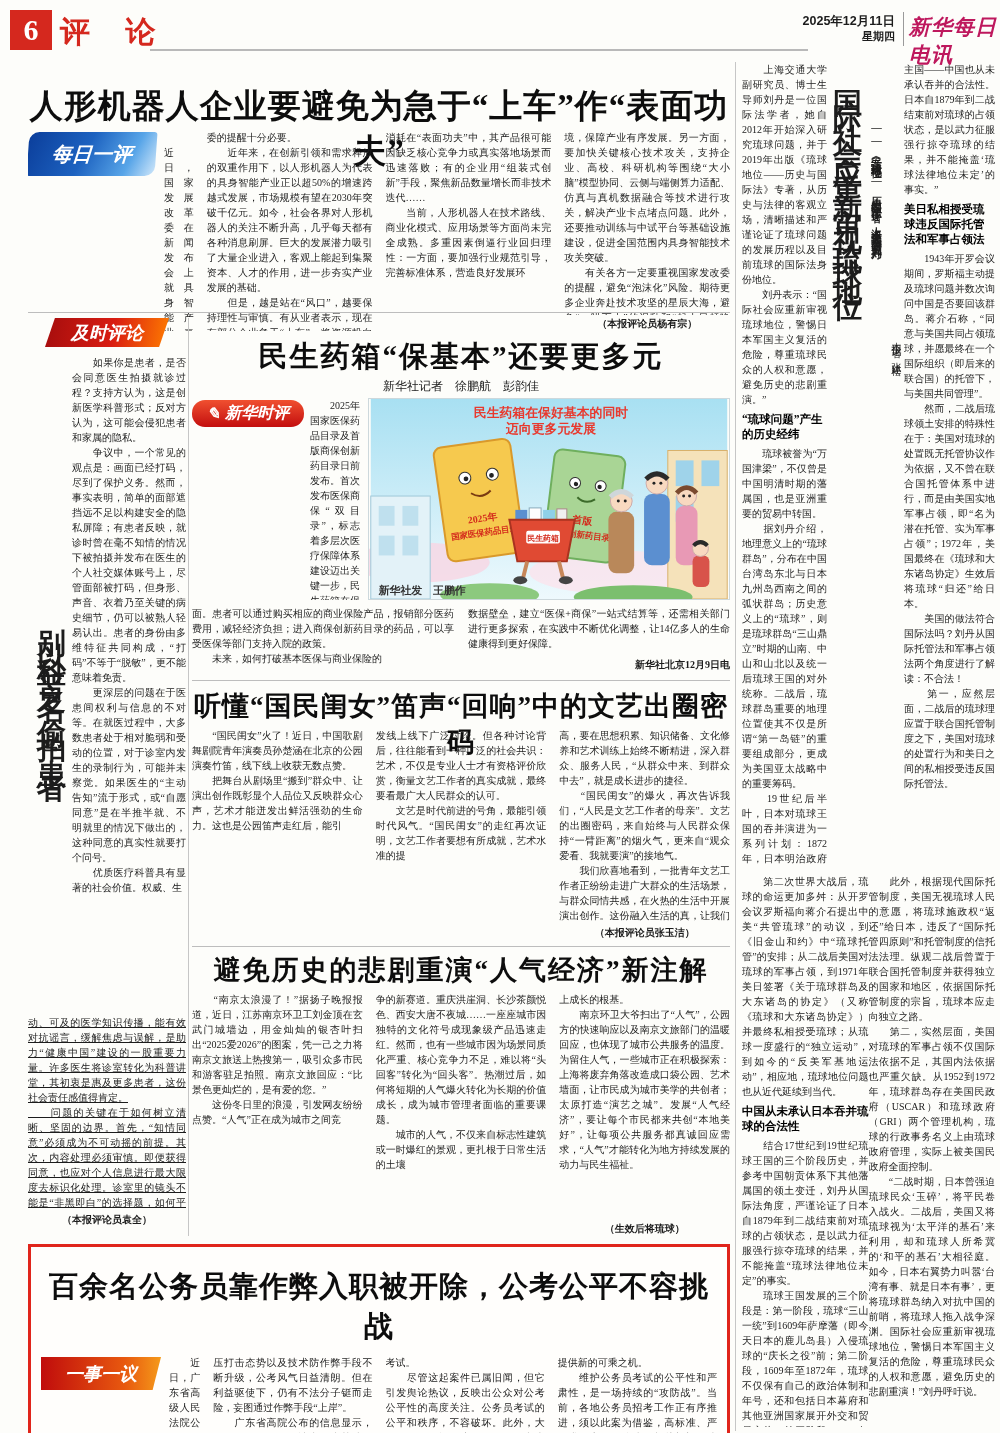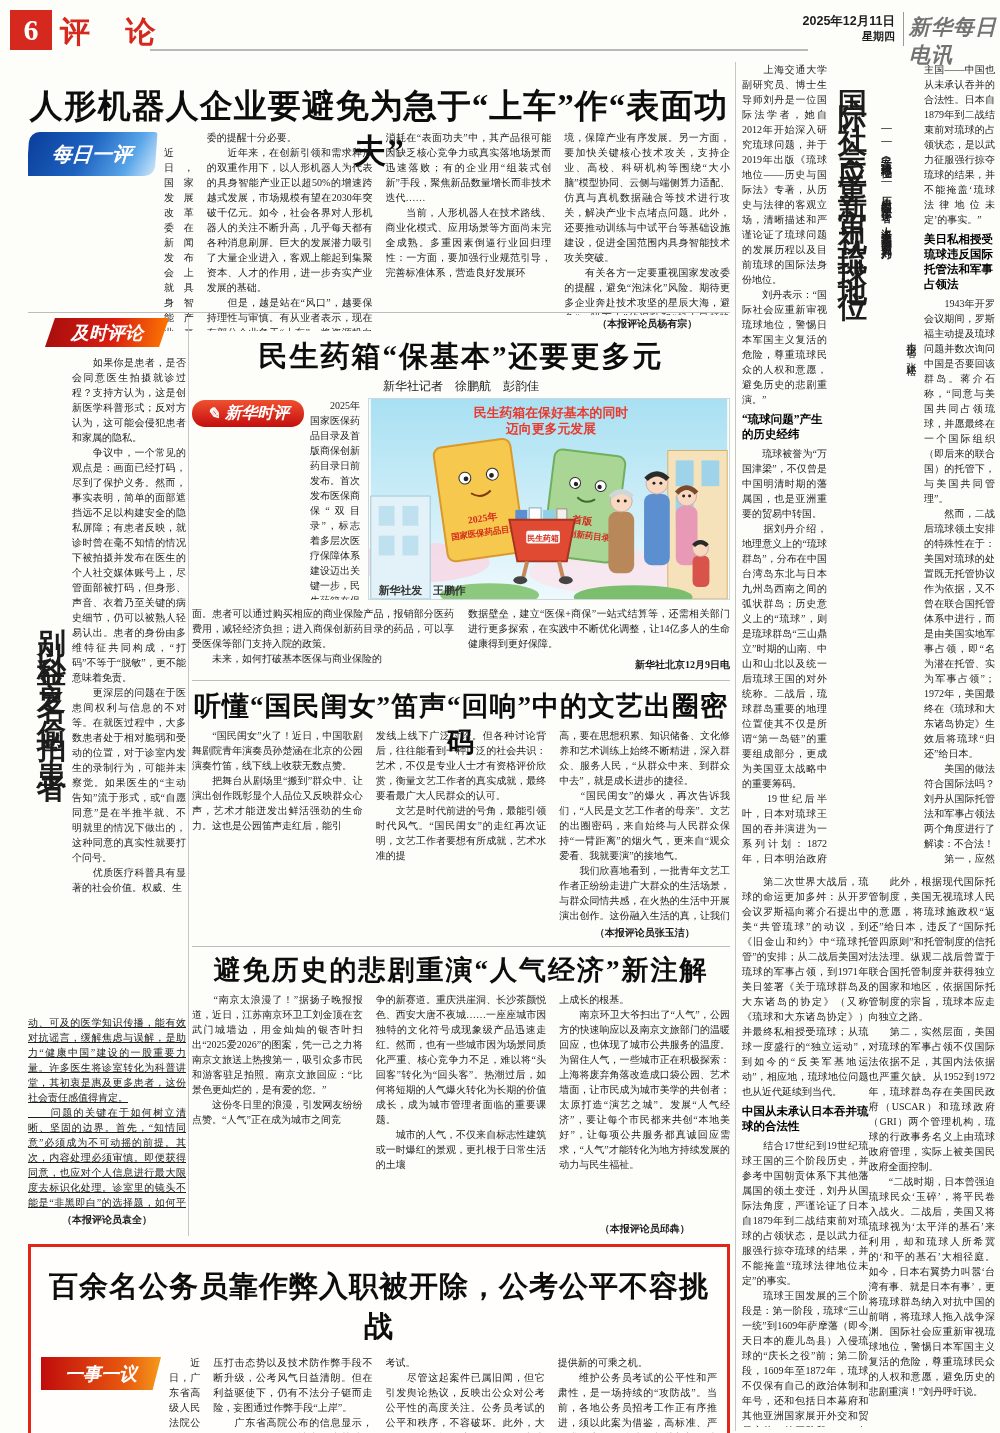--- a/index.html
+++ b/index.html
@@ -10,21 +10,21 @@
   .pageno { position:absolute; left:10px; top:10px; width:42px; height:40px; background:#d5281e; color:#fff;
             font:bold 30px/40px "Liberation Serif", serif; text-align:center; }
   .section-title { position:absolute; left:60px; top:12px; color:#d5281e; font-weight:900; font-size:30px;
             letter-spacing:14px; font-family:"Liberation Serif", serif; }
   .head-rule { position:absolute; left:150px; top:49px; width:658px; height:2px; background:#b9b9b9; }
   .dateblock { position:absolute; left:770px; top:13px; width:125px; text-align:right; line-height:1.3;
             font-family:"Liberation Sans", sans-serif; }
   .dateblock .d1 { font-weight:bold; font-size:12.5px; }
   .dateblock .d2 { font-size:11px; font-weight:bold; }
   .mast-div { position:absolute; left:903px; top:12px; width:1px; height:34px; background:#9a9a9a; }
-  .masthead { position:absolute; left:909px; top:13px; color:#737373; font-weight:900; font-style:italic;
+  .masthead { position:absolute; left:909px; top:13px; color:#be185d; font-weight:900; font-style:italic;
             font-size:21px; letter-spacing:1px; font-family:"Liberation Serif", serif; }
 
   
   .btext { font-size:10px; line-height:15px; text-align:justify; white-space:pre-line; overflow:hidden; }
   .byline { text-align:center; font-weight:bold; font-size:10px; margin-top:2px; }
   .dateline { text-align:right; font-weight:bold; font-size:10px; }
   .hl { font-weight:900; text-align:center; color:#0d0d0d; font-family:"Liberation Serif", serif; }
   .hrule { position:absolute; background:#bdbdbd; }
   .subh { font-weight:bold; font-size:11.5px; line-height:15px; margin:5px 0 4px; color:#000; }
 
@@ -79,21 +79,21 @@
 
   
   .a6 { position:absolute; left:28px; top:1244px; width:702px; height:232px; border:3px solid #e0251b;
         padding:18px 10px 5px; background:#fffefc; }
   .a6-hl { font-size:29px; letter-spacing:1px; margin-top:2px; }
   .a6-cols { display:flex; gap:13px; height:124px; margin-top:8px; }
   .flo-yishi { float:left; width:120px; height:33px; margin:2px 8px 4px 0; }
 
   
   .a7 { position:absolute; left:742px; top:62px; width:253px; height:1369px; }
-  .a7-upper { display:flex; height:804px; gap:5px; }
+  .a7-upper { display:flex; height:804px; }
   .a7-lcol { width:85px; flex:none; overflow:hidden; }
   .a7-hstrip { width:42px; flex:none; display:flex; justify-content:center; }
   .a7-vhl { writing-mode:vertical-rl; text-orientation:upright; font-weight:900; font-size:29px;
             letter-spacing:17px; font-family:"Liberation Serif", serif; margin-top:4px; }
   .a7-sstrip { width:20px; flex:none; }
   .a7-vsub { writing-mode:vertical-rl; text-orientation:upright; font-weight:bold; font-size:10.5px;
              letter-spacing:2px; margin-top:60px; }
   .a7-rstrip { width:15px; flex:none; }
   .a7-vrep { writing-mode:vertical-rl; text-orientation:upright; font-size:10px; letter-spacing:2px; margin-top:272px; }
   .a7-rcol { flex:1; overflow:hidden; }
@@ -290,21 +290,21 @@
         <div class="btext">　　“南京太浪漫了！”据扬子晚报报道，近日，江苏南京环卫工刘金顶在玄武门城墙边，用金灿灿的银杏叶扫出“2025爱2026”的图案，凭一己之力将南京文旅送上热搜第一，吸引众多市民和游客驻足拍照。南京文旅回应：“比景色更灿烂的，是有爱的您。”
 　　这份冬日里的浪漫，引发网友纷纷点赞。“人气”正在成为城市之间竞</div>
       </div>
     <div class="mcol">
         <div class="btext">争的新赛道。重庆洪崖洞、长沙茶颜悦色、西安大唐不夜城……一座座城市因独特的文化符号成现象级产品迅速走红。然而，也有一些城市因为场景同质化严重、核心竞争力不足，难以将“头回客”转化为“回头客”。热潮过后，如何将短期的人气爆火转化为长期的价值成长，成为城市管理者面临的重要课题。
 　　城市的人气，不仅来自标志性建筑或一时爆红的景观，更扎根于日常生活的土壤</div>
       </div>
     <div class="mcol">
       <div class="btext">上成长的根基。
 　　南京环卫大爷扫出了“人气”，公园方的快速响应以及南京文旅部门的温暖回应，也体现了城市公共服务的温度。为留住人气，一些城市正在积极探索：上海将废弃角落改造成口袋公园、艺术墙面，让市民成为城市美学的共创者；太原打造“演艺之城”。发展“人气经济”，要让每个市民都来共创“本地美好”，让每项公共服务都真诚回应需求，“人气”才能转化为地方持续发展的动力与民生福祉。</div>
-      <div class="byline">（本报评论员邱犇）</div>
+      <div class="byline">（生效后将琉球）</div>
     </div>
   </div>
 
   <div class="a6">
     <div class="hl a6-hl">百余名公务员靠作弊入职被开除，公考公平不容挑战</div>
     <div class="a6-cols">
       <div class="mcol">
         <div>
           <div class="lbl lbl-yishi flo-yishi">一事一议</div>
           <div class="btext">　　近日，广东省高级人民法院公布一则案例：一团伙长期组织“枪手”跨十余省市替考，通过“换脸”替考89次，收取替考费用数千万元，百余名作弊考生入职党委、政府、公安等部门。案件经广东省江门市人民法院审理后，百余名作弊考生入职后被悉数开除，全链条犯罪人员均受到法律严惩。

